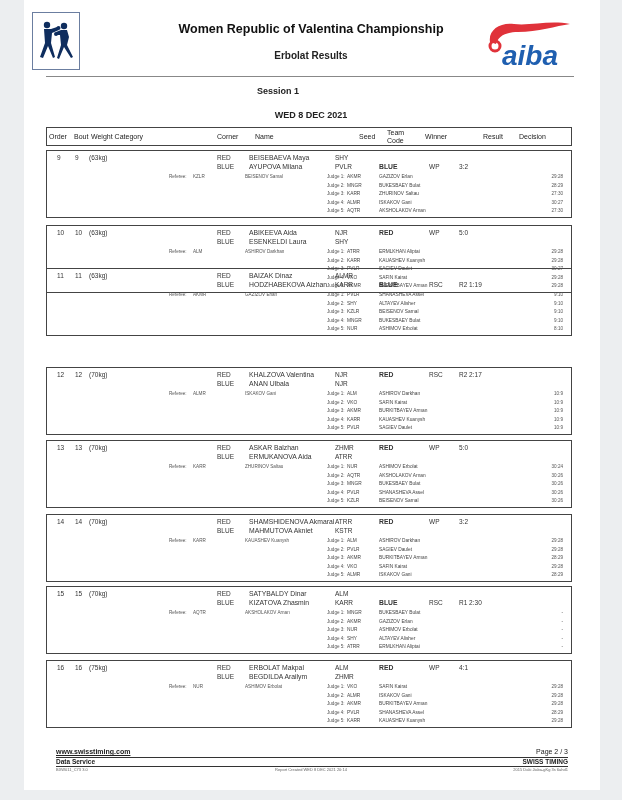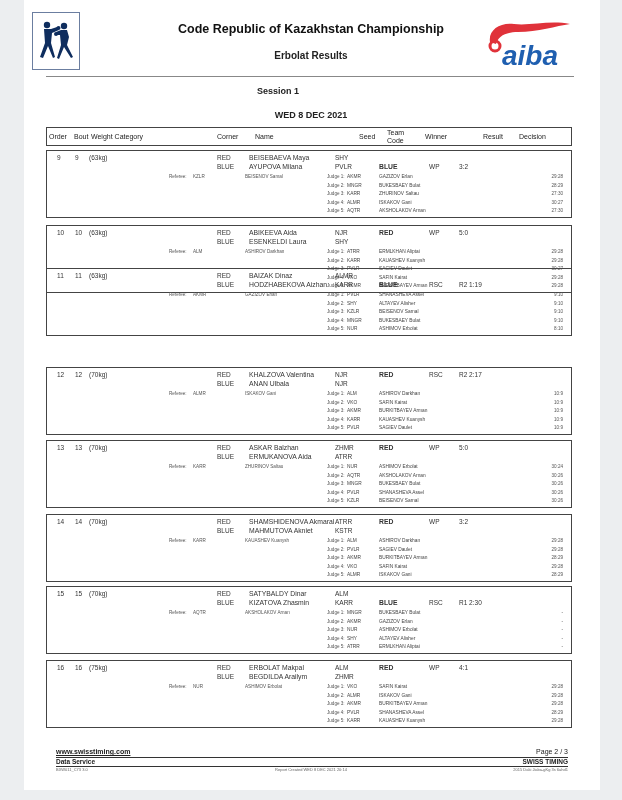--- a/index.html
+++ b/index.html
@@ -100,21 +100,21 @@
 </div>
 
 <div class="logo-right">
   <svg viewBox="0 0 92 56">
     <path d="M10 30 C 8 18, 20 10, 34 12 C 50 14, 70 8, 90 12 C 76 14, 58 20, 38 20 C 26 20, 18 24, 16 32 Z" fill="#e0323a"></path>
     <circle cx="15" cy="34" r="5" fill="none" stroke="#e0323a" stroke-width="3"></circle>
     <text x="22" y="53" font-family="Liberation Sans, sans-serif" font-size="28" font-weight="bold" font-style="italic" fill="#1f5fb0">aiba</text>
   </svg>
 </div>
 
-<div class="title">Code Republic of Kazakhstan Championship</div>
+<div class="title">Women Republic of Valentina Championship</div>
 <div class="subtitle">Erbolat Results</div>
 <div class="hr-top"></div>
 <div class="session">Session 1</div>
 <div class="date">WED 8 DEC 2021</div>
 
 <div class="header-row">
   <span style="left:2px">Order</span>
   <span style="left:27px">Bout</span>
   <span style="left:44px">Weight Category</span>
   <span style="left:170px">Corner</span>

